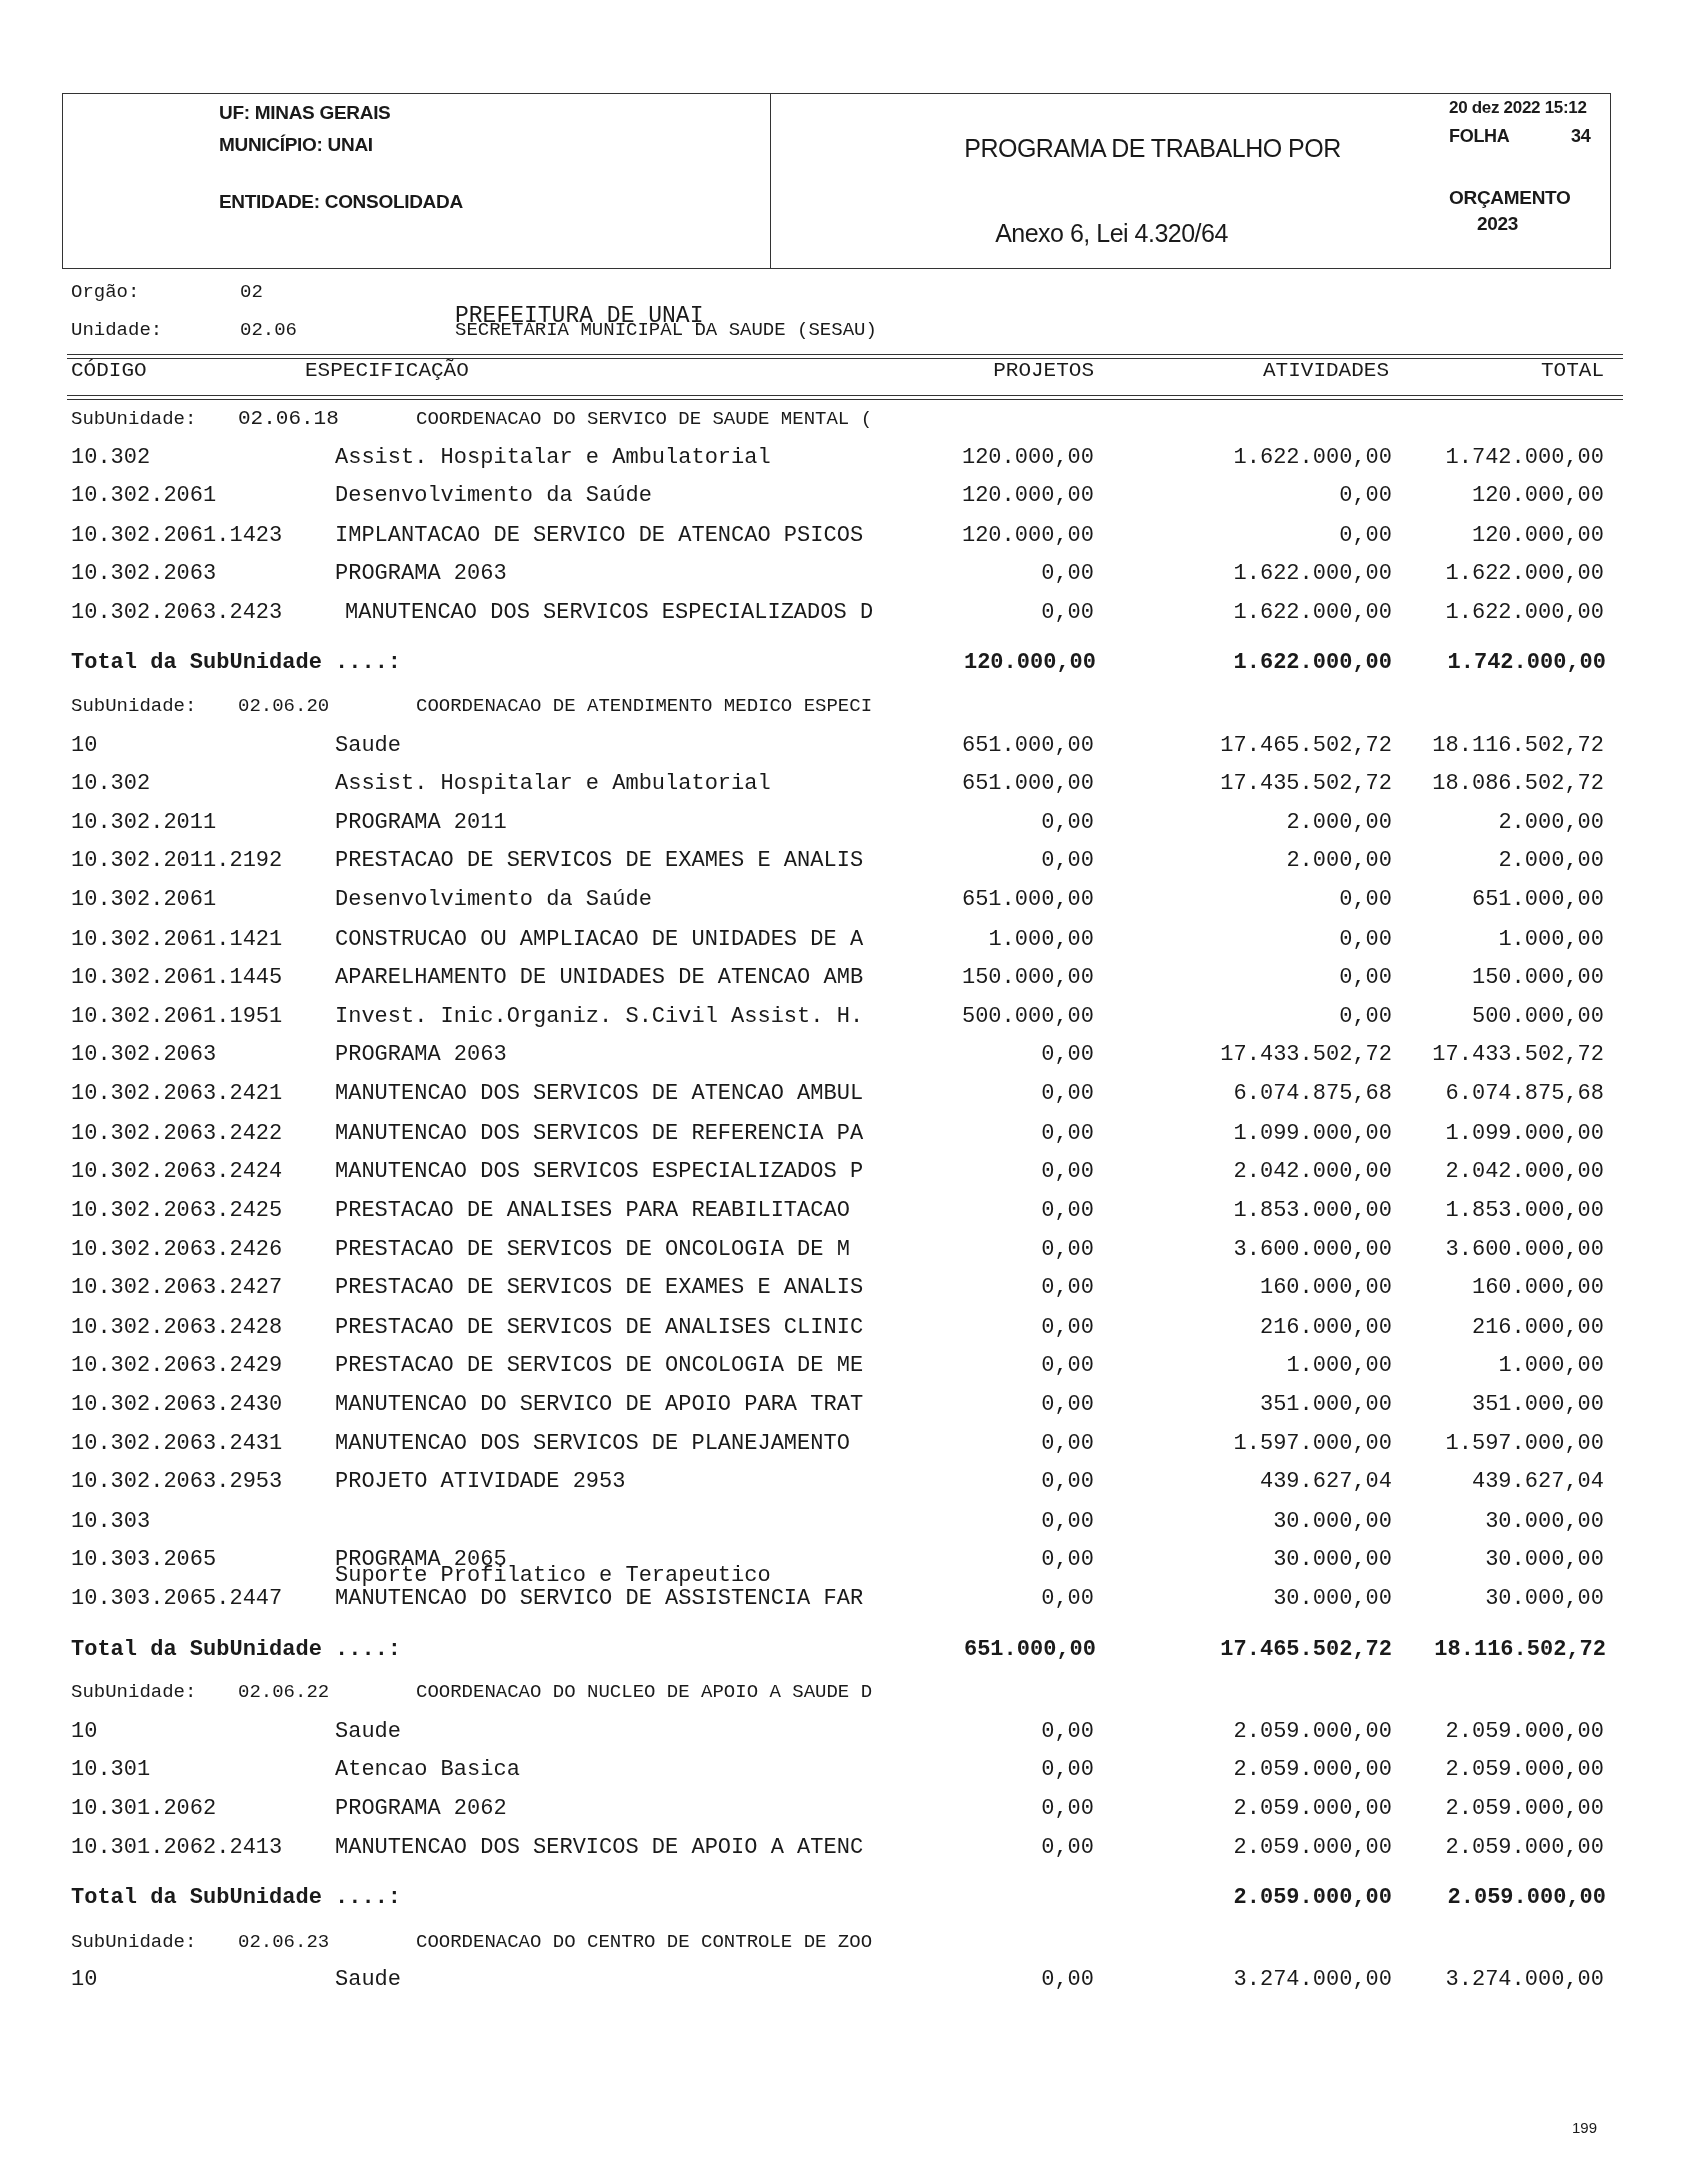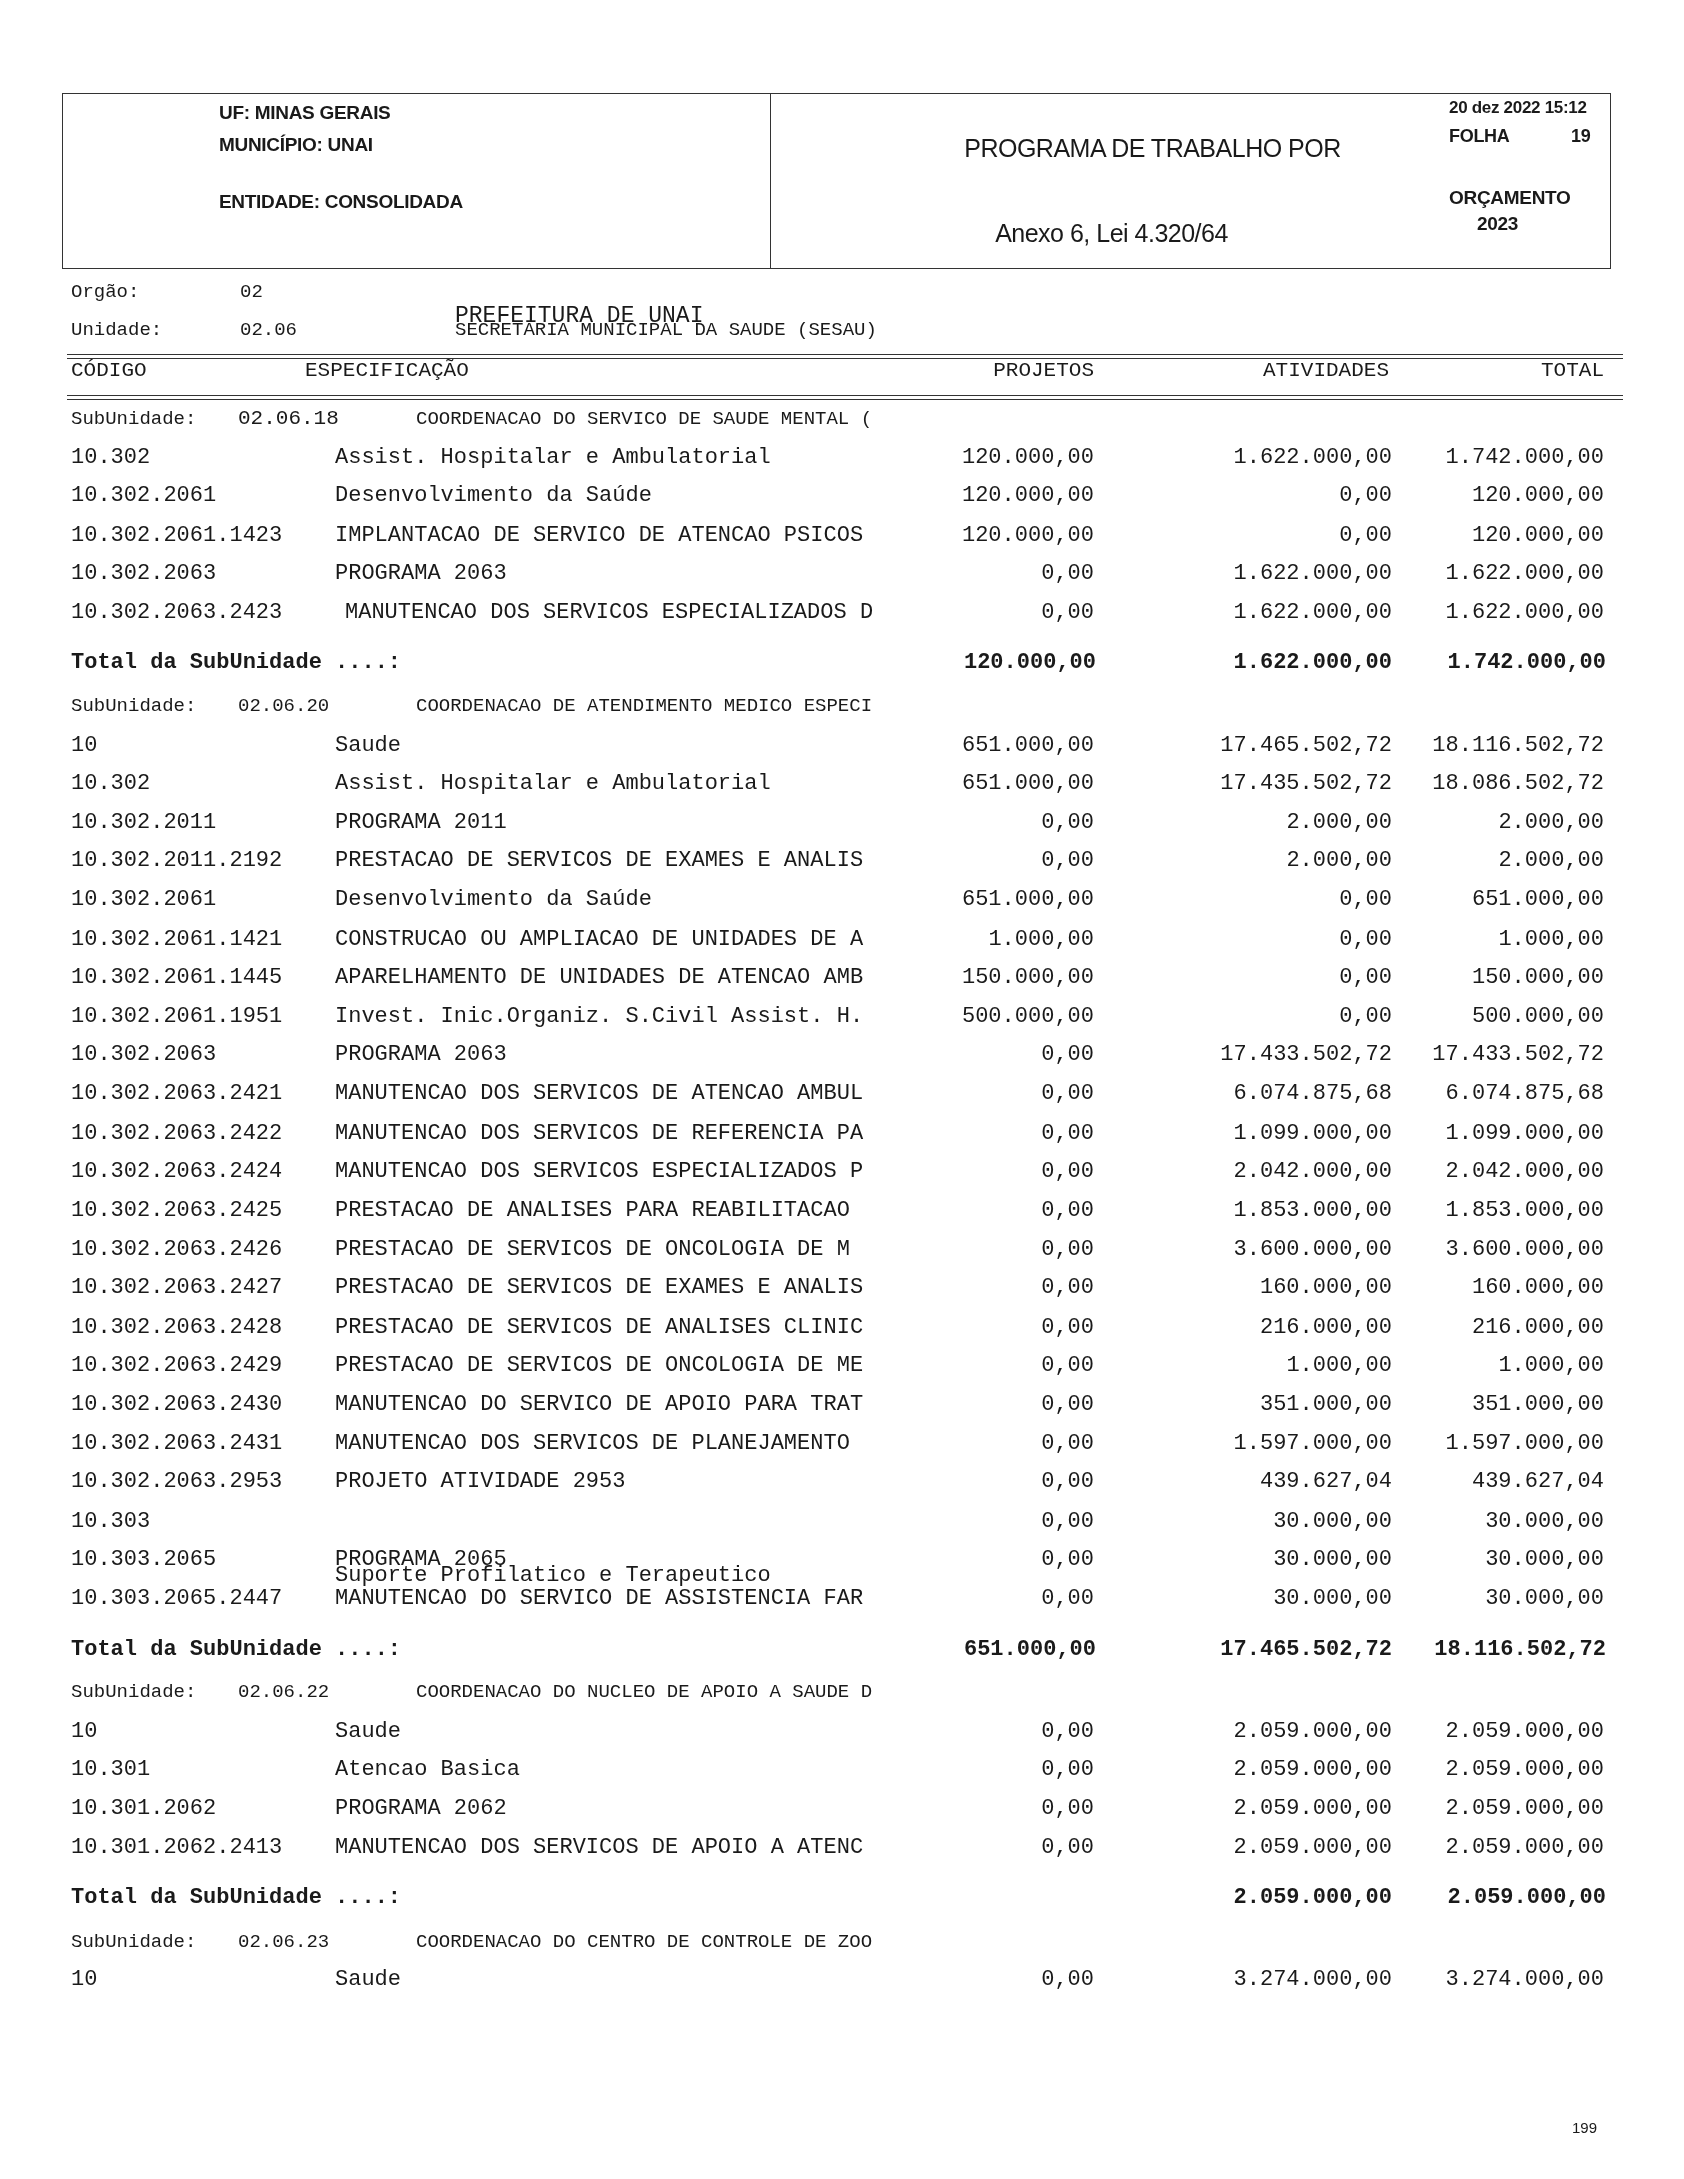--- a/index.html
+++ b/index.html
@@ -21,21 +21,21 @@
 
 <div id="hdr">
   <div class="div"></div>
   <div class="hb sans" style="left:156px;top:8px;">UF: MINAS GERAIS</div>
   <div class="hb sans" style="left:156px;top:40px;">MUNICÍPIO: UNAI</div>
   <div class="hb sans" style="left:156px;top:97px;">ENTIDADE: CONSOLIDADA</div>
   <div class="ht sans" style="left:707px;width:683px;top:40px;margin-left:41px;">PROGRAMA DE TRABALHO POR</div>
   <div class="ht sans" style="left:707px;width:683px;top:125px;">Anexo 6, Lei 4.320/64</div>
   <div class="hb sans" style="left:1386px;top:4px;font-size:17px;">20 dez 2022 15:12</div>
   <div class="hb sans" style="left:1386px;top:32px;font-size:18px;">FOLHA</div>
-  <div class="hb sans" style="left:1508px;top:32px;font-size:18px;">19</div>
+  <div class="hb sans" style="left:1508px;top:32px;font-size:18px;">34</div>
   <div class="hb sans" style="left:1386px;top:93px;font-size:19px;">ORÇAMENTO</div>
   <div class="hb sans" style="left:1414px;top:119px;font-size:19px;">2023</div>
 </div>
 
 <div class="m mono" style="left:71px;top:279px;font-size:19px;">Orgão:</div>
 <div class="m mono" style="left:240px;top:279px;font-size:19px;">02</div>
 <div class="m mono" style="left:455px;top:279px;font-size:23px;margin-top:24px;">PREFEITURA DE UNAI</div>
 <div class="m mono" style="left:71px;top:317px;font-size:19px;">Unidade:</div>
 <div class="m mono" style="left:240px;top:317px;font-size:19px;">02.06</div>
 <div class="m mono" style="left:455px;top:317px;font-size:19px;">SECRETARIA MUNICIPAL DA SAUDE (SESAU)</div>

